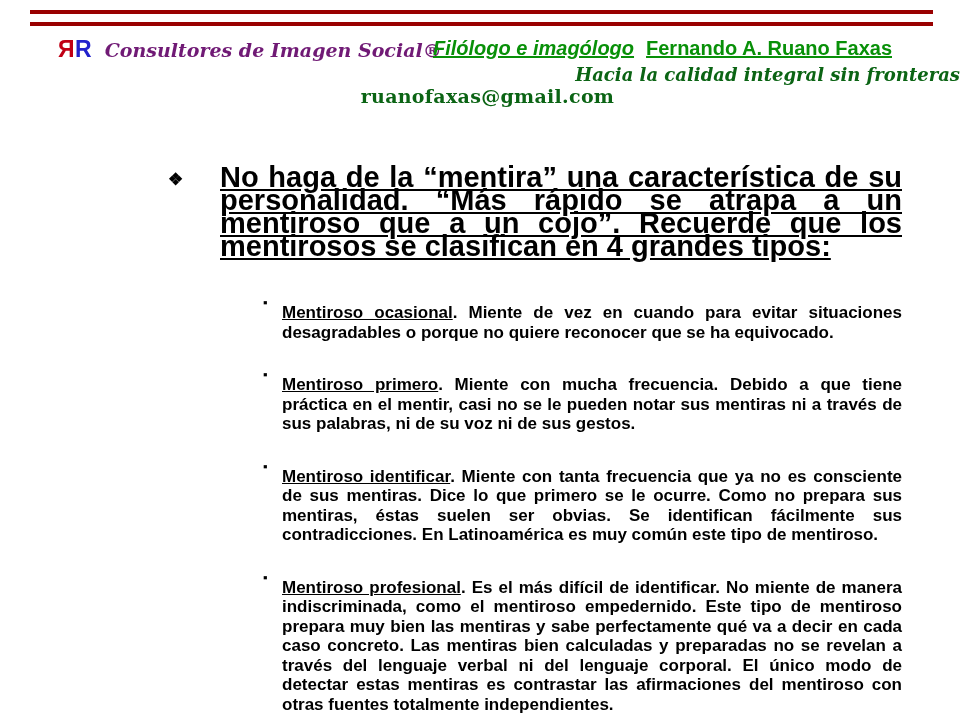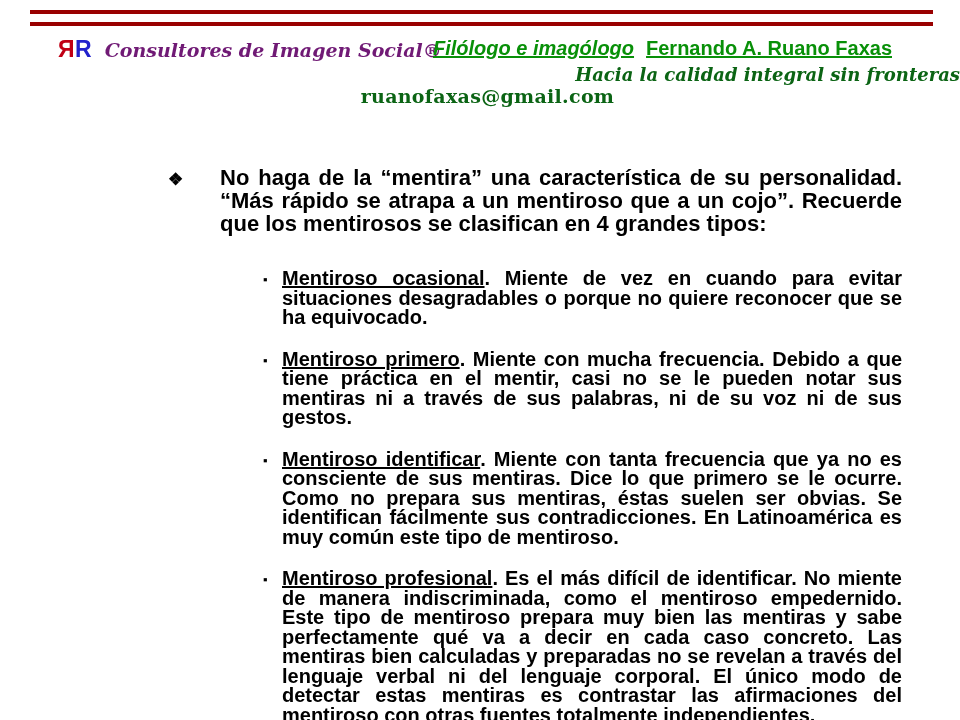--- a/index.html
+++ b/index.html
@@ -41,27 +41,27 @@
     position:absolute; top:85px; left:0; width:100%; text-align:center;
     color:#0B6414; font-family:"DejaVu Serif", serif;
     font-weight:bold; font-size:19px; letter-spacing:0.3px;padding-left:15px;
   }
 
   
   .main { position:absolute; top:166px; left:168px; width:734px; color:#000; font-weight:bold; }
   .main-item { display:flex; }
   .main-bullet { width:52px; flex-shrink:0; font-size:17px; padding-top:3px; }
   .main-text {
-    width:682px; font-size:22px; line-height:23px; text-align:justify;
+    width:682px; font-size:29px; line-height:23px; text-align:justify;text-decoration:underline;
   }
   .subs { margin-top:34px; margin-left:95px; width:639px; }
   .sub-item { display:flex; margin-bottom:22px; }
   .sub-item:last-child { margin-bottom:0; }
   .sub-bullet { width:19px; flex-shrink:0; font-size:13px; padding-top:3px; }
-  .sub-text { width:620px; font-size:20px; line-height:19.5px; text-align:justify; }
+  .sub-text { width:620px; font-size:17px; line-height:19.5px; text-align:justify;margin-top:11px; }
   .sub-title { text-decoration:underline; }
 </style>
 </head>
 <body>
 
 <div class="slide">
 
   <div class="top-rule first"></div>
   <div class="top-rule second"></div>
 

